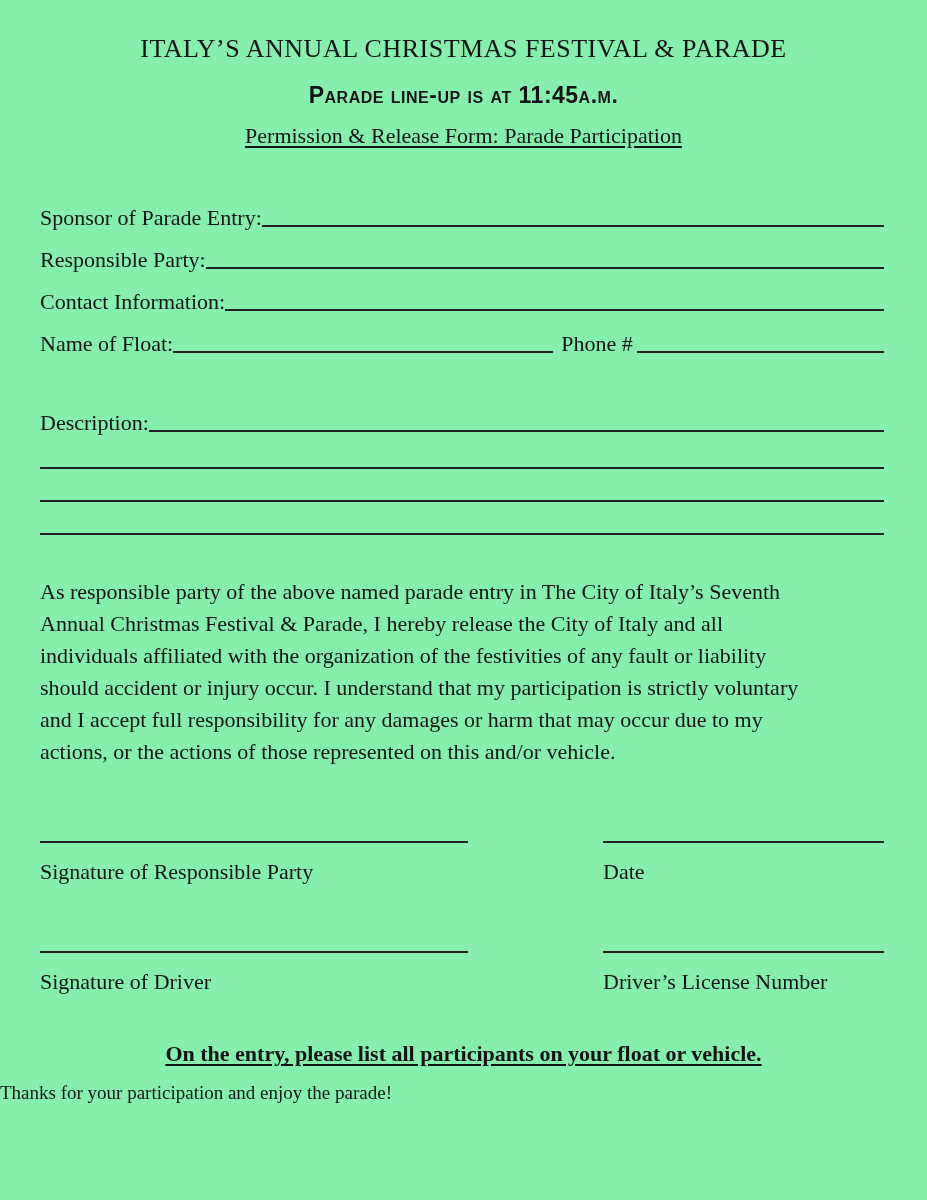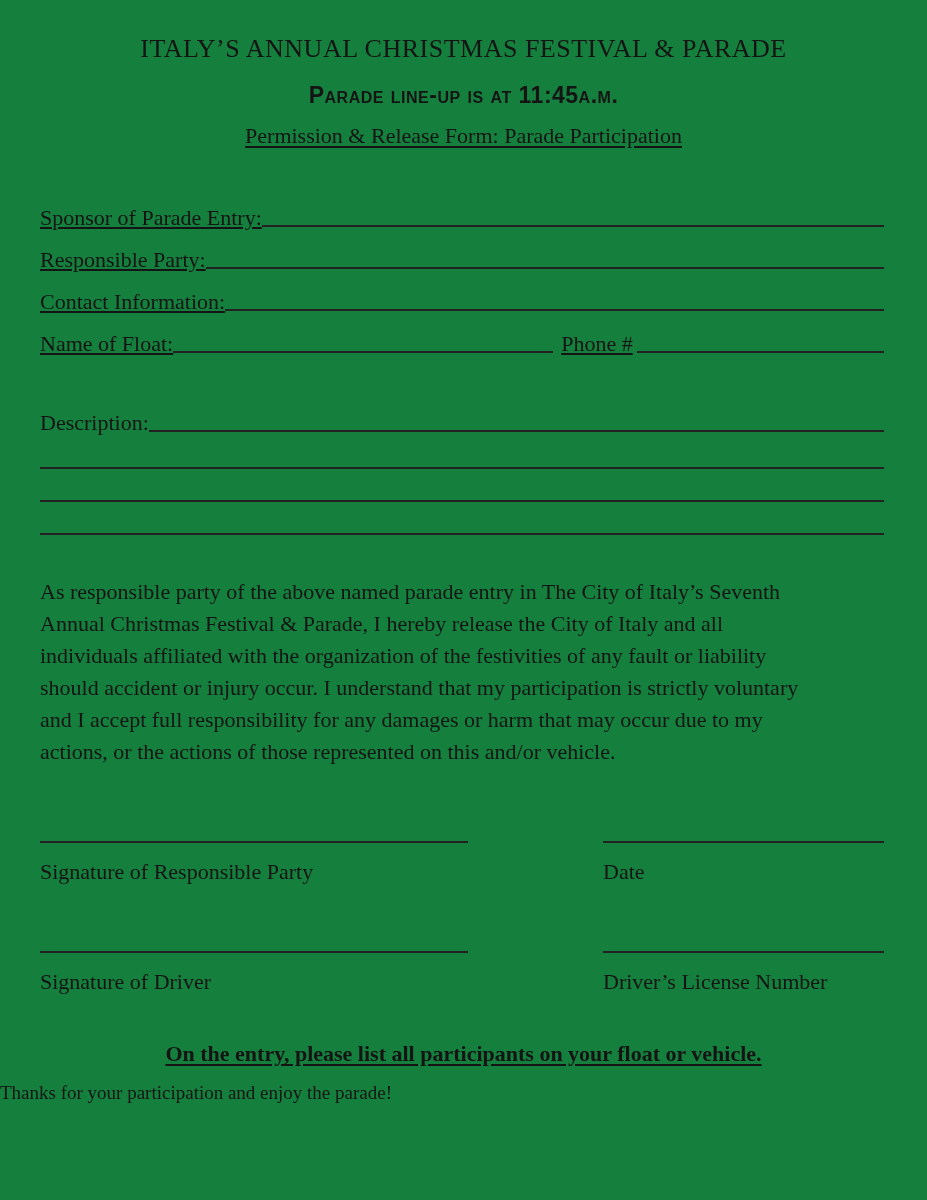--- a/index.html
+++ b/index.html
@@ -5,21 +5,21 @@
   * { margin: 0; padding: 0; box-sizing: border-box; }
   html, body { background: #ffffff; }
   body {
     width: 927px; height: 1200px;
     font-family: "Liberation Serif", "DejaVu Serif", serif;
     color: #141414;
   }
   .page {
     position: relative;
     width: 927px; height: 1200px;
-    background: #15803d;
+    background: #86efac;
     overflow: hidden;
   }
 
   
   .title {
     margin-top: 34px;
     text-align: center;
     font-size: 26px; line-height: 30px;
     letter-spacing: 0.5px;
   }
@@ -40,21 +40,21 @@
   }
   .form-title {
     margin-top: 14px;
     text-align: center;
     font-size: 22px; line-height: 27px;
     text-decoration: underline;
     text-underline-offset: 3px;
   }
 
   
-  .fields { margin: 40px 43px 0 40px; text-decoration: underline; }
+  .fields { margin: 40px 43px 0 40px; }
   .field-row {
     display: flex;
     align-items: flex-end;
     height: 42px;
     font-size: 22px; line-height: 26px;
   }
   .field-row .label { white-space: nowrap; }
   .blank {
     flex: 1 1 auto;
     height: 0;

